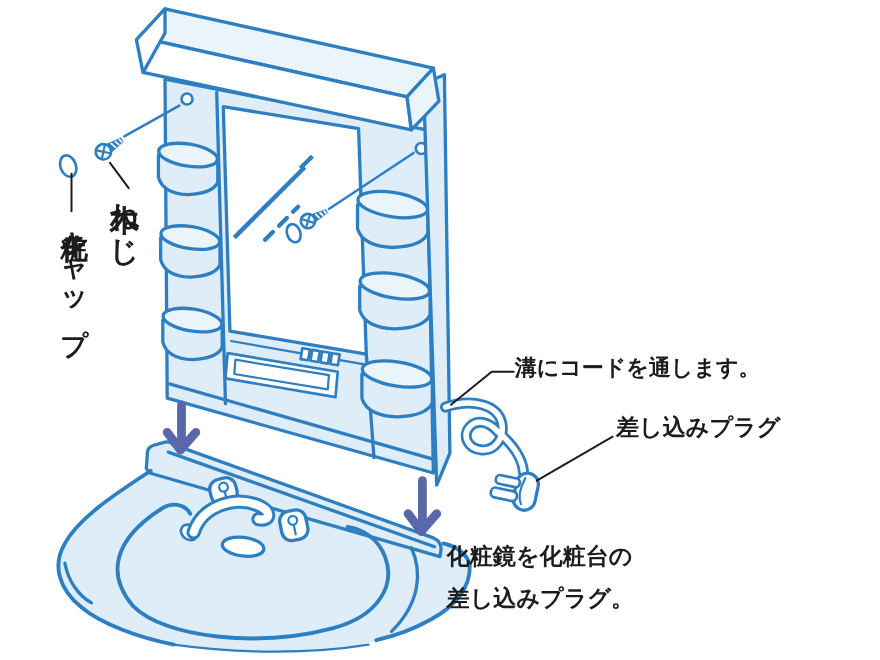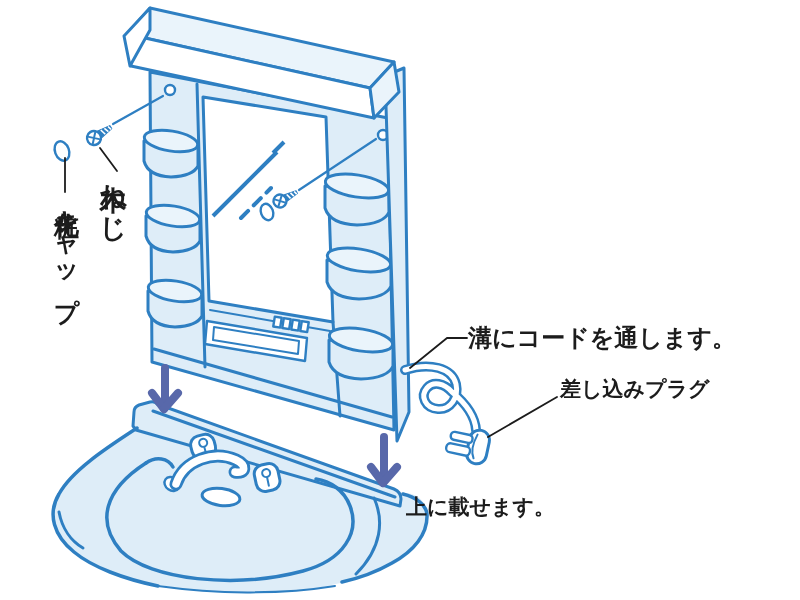--- a/index.html
+++ b/index.html
@@ -32,21 +32,21 @@
   .core{stroke:#fff;stroke-width:5;}
   .arrow{stroke:var(--arrow-slate);stroke-width:8;}
   .leader{stroke:var(--text-black);stroke-width:1.8;}
   .leader-b{stroke:var(--line-blue);stroke-width:2.2;}
   .wtick{stroke:#fff;stroke-width:1.6;fill:none;}
   
   .label{
     position:absolute;color:var(--text-black);font-weight:700;
     white-space:nowrap;line-height:1.08;
   }
-  .lab-24{font-size:24px;}
+  .lab-24{font-size:20px;}
   .lab-25{font-size:21px;}
   .v{writing-mode:vertical-rl;text-orientation:upright;line-height:1;}
   .v-big{font-size:27px;letter-spacing:1px;}
   .v-small{font-size:25px;letter-spacing:0;}
   .two-line div{line-height:38px;}
 </style>
 </head>
 <body>
 
 <div id="stage">
@@ -206,16 +206,17 @@
 
   <div class="label v v-big" style="left:99px; top:165px;">木ねじ</div>
 
   <div class="label v v-small" style="left:54px; top:193px;">化粧キャップ</div>
 
   <div class="label lab-24" style="left:468px; top:325px;">溝にコードを通します。</div>
 
   <div class="label lab-25" style="left:560px; top:378px;">差し込みプラグ</div>
 
   <div class="label lab-25 two-line" style="left:406px; top:488px;">
-    <div>上に載せます。</div>
+    <div>化粧鏡を化粧台の</div>
+    <div>差し込みプラグ。</div>
   </div>
 
 </div>
 
 </body></html>

